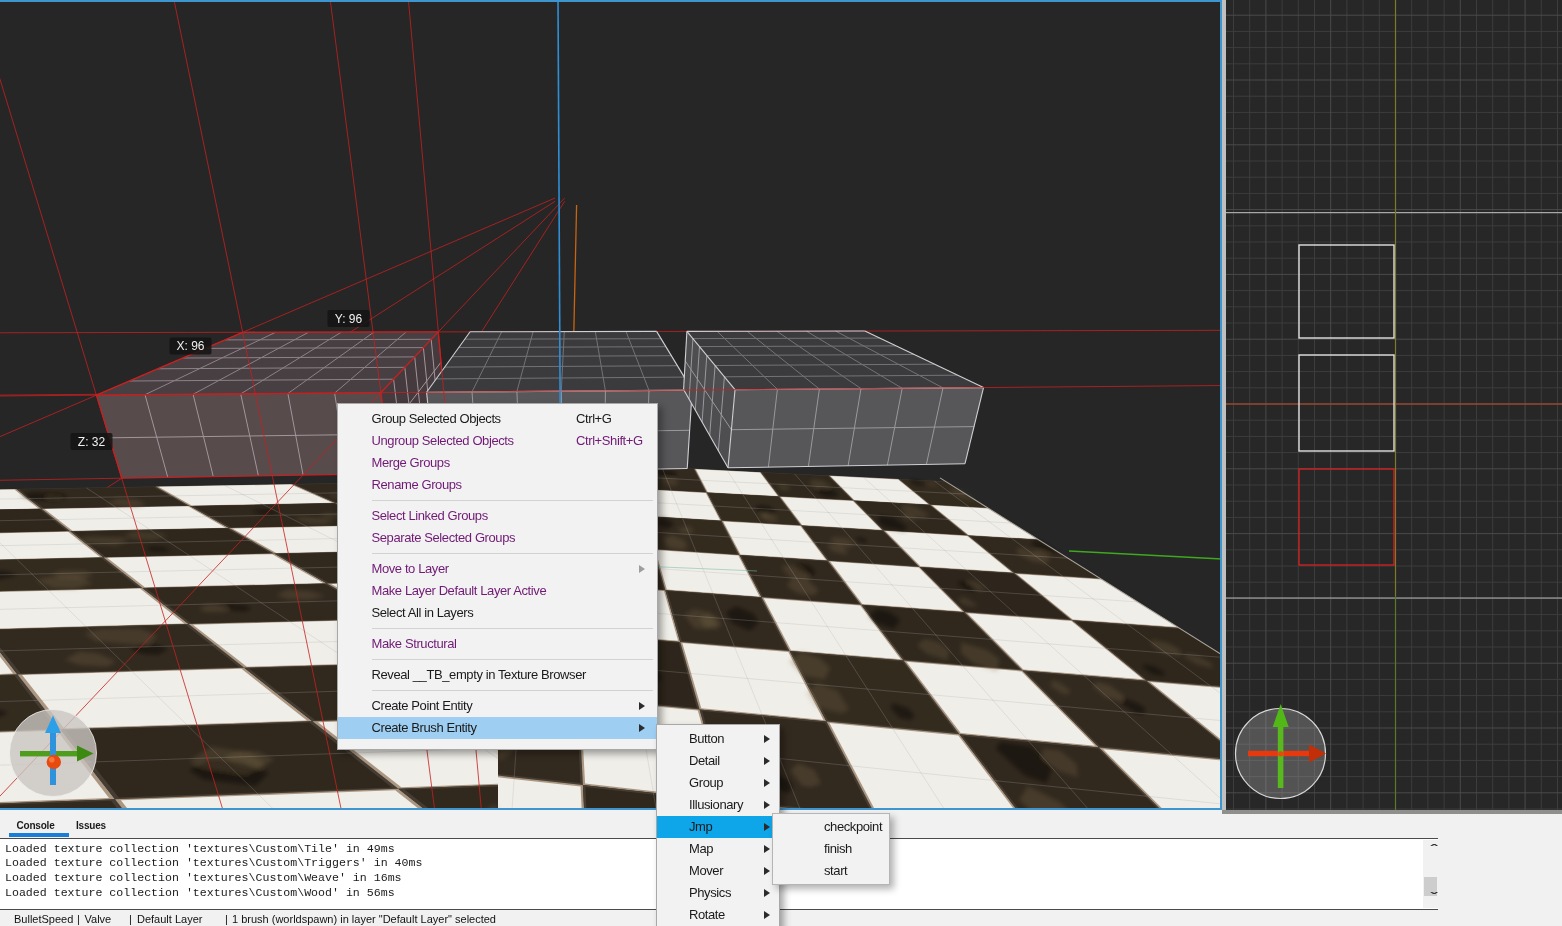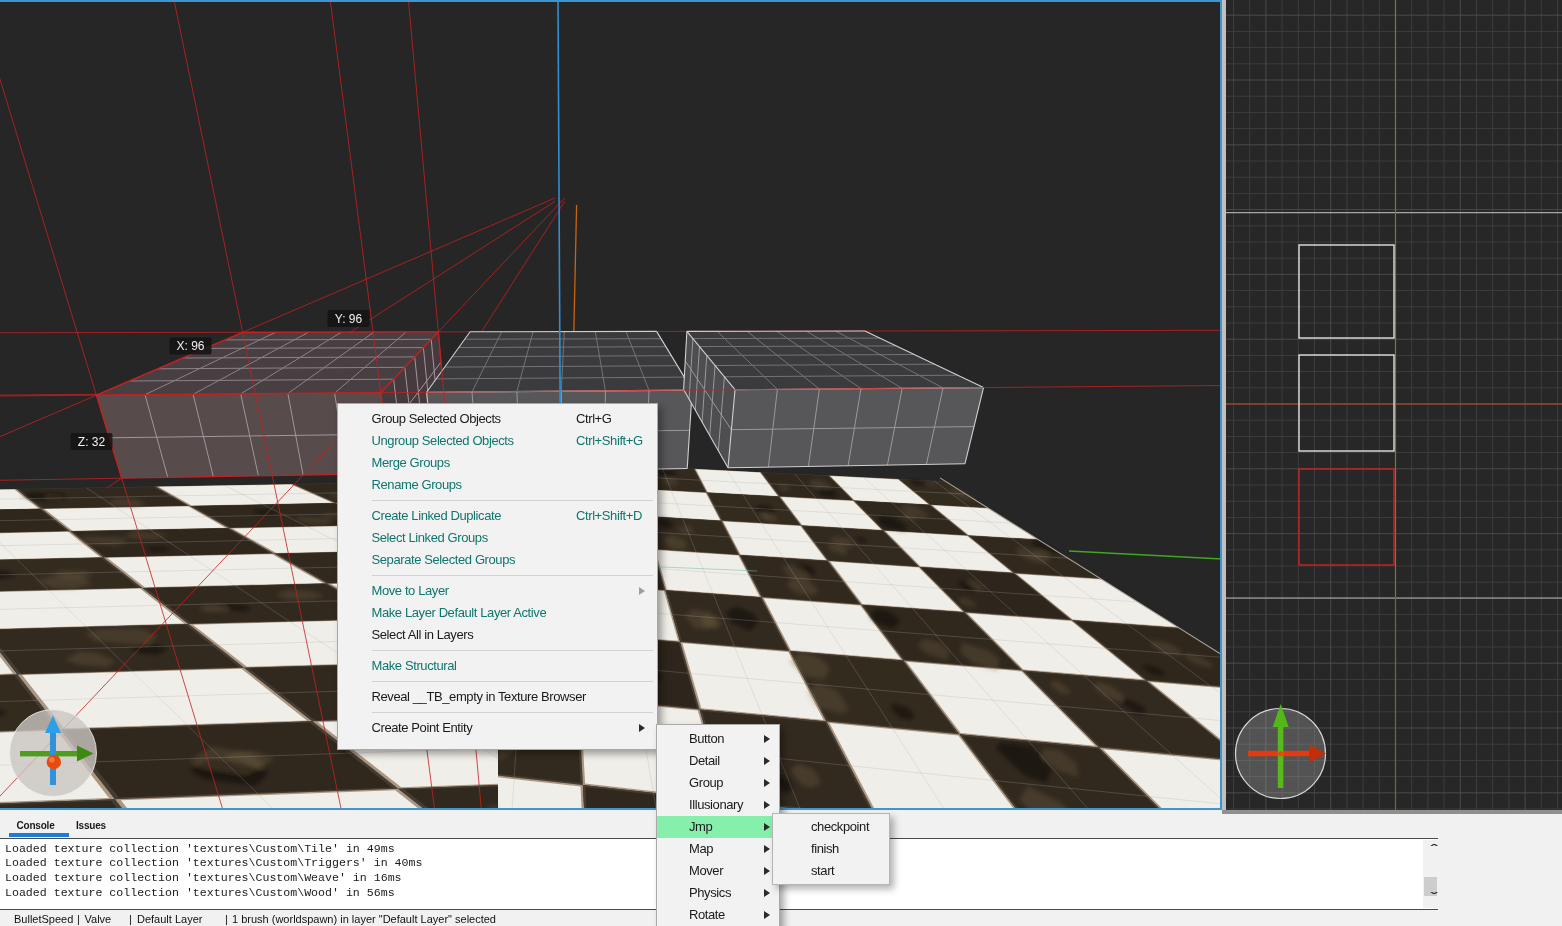--- a/index.html
+++ b/index.html
@@ -13,32 +13,32 @@
 #constext { position:absolute; left:5px; top:2.5px; font-family:"Liberation Mono",monospace; font-size:11.6px; line-height:14.85px; color:#1a1a1a; white-space:pre; }
 #scroll { position:absolute; right:0; top:1px; width:15px; height:68px; background:#f1f1f1; }
 #thumb { position:absolute; right:1px; top:37px; width:13px; height:19px; background:#cdcdcd; }
 .chev { position:absolute; right:2.5px; font-size:12px; color:#333; font-weight:bold; transform:scaleX(1.7); }
 #status { position:absolute; left:0; top:100px; width:1562px; height:30px; background:#f1f1f1; font-size:11px; color:#111;border-radius:7px; }
 #status span { position:absolute; top:3px; white-space:nowrap; }
 #menu1 { position:absolute; left:337px; top:403px; width:321px; background:#f2f2f2; border:1px solid #a8a8a8; box-shadow:4px 4px 7px rgba(0,0,0,0.35); padding:4px 0 10px 0; z-index:10; }
 .mi,.mi2,.mi3 { position:relative; height:22px; line-height:22px; font-size:13px; letter-spacing:-0.4px; color:#1a1a1a; }
 .mi .lbl { position:absolute; left:33.5px; }
 .mi .sc { position:absolute; left:238px; }
-.mi.dis { color:#0f766e; }
+.mi.dis { color:#701a75; }
 .mi.hl { background:#9ecff2; }
 .msep { height:9px; position:relative; }
 .msep:after { content:""; position:absolute; left:34px; right:4px; top:4px; border-top:1px solid #d2d2d2; }
 .arr { position:absolute; right:12px; top:6.5px; width:0; height:0; border-left:6.5px solid #2b2b2b; border-top:4.5px solid transparent; border-bottom:4.5px solid transparent; }
 .mi.dis .arr { border-left-color:#9d9d9d; }
 #menu2 { position:absolute; left:656px; top:724px; width:124px; background:#f2f2f2; border:1px solid #a8a8a8; box-shadow:4px 4px 7px rgba(0,0,0,0.35); padding:3px 0; z-index:11; }
 .mi2 span:first-child { position:absolute; left:32px; }
-.mi2.hl2 { background:#86efac; }
+.mi2.hl2 { background:#0ea5e9; }
 .mi2 .arr { right:9px; }
 #menu3 { position:absolute; left:772px; top:813px; width:118px; background:#f2f2f2; border:1px solid #b5b5b5; box-shadow:4px 4px 7px rgba(0,0,0,0.3); padding:2px 0; z-index:12; }
-.mi3 { padding-left:38px; }
+.mi3 { padding-left:51px; }
 </style></head><body>
 <div id="view3d">
     <svg width="1222" height="810" viewBox="0 0 1222 810" xmlns="http://www.w3.org/2000/svg">
       <defs>
         <filter id="blr" x="-30%" y="-30%" width="160%" height="160%">
           <feGaussianBlur stdDeviation="2.2"></feGaussianBlur>
         </filter>
       </defs>
       <rect x="0" y="0" width="1222" height="810" fill="#262626"></rect>
 <line x1="572.5" y1="392" x2="576.6" y2="205" stroke="#c86412" stroke-width="1.3"></line>
@@ -762,24 +762,20 @@
       <span class="sc">Ctrl+Shift+G</span>
     </div>
     <div class="mi dis">
       <span class="lbl">Merge Groups</span>
     </div>
     <div class="mi dis">
       <span class="lbl">Rename Groups</span>
     </div>
     <div class="msep"></div>
     <div class="mi dis">
-      <span class="lbl">Create Linked Duplicate</span>
-      <span class="sc">Ctrl+Shift+D</span>
-    </div>
-    <div class="mi dis">
       <span class="lbl">Select Linked Groups</span>
     </div>
     <div class="mi dis">
       <span class="lbl">Separate Selected Groups</span>
     </div>
     <div class="msep"></div>
     <div class="mi dis">
       <span class="lbl">Move to Layer</span>
       <span class="arr"></span>
     </div>
@@ -793,20 +789,24 @@
     <div class="mi dis">
       <span class="lbl">Make Structural</span>
     </div>
     <div class="msep"></div>
     <div class="mi">
       <span class="lbl">Reveal __TB_empty in Texture Browser</span>
     </div>
     <div class="msep"></div>
     <div class="mi">
       <span class="lbl">Create Point Entity</span>
+      <span class="arr"></span>
+    </div>
+    <div class="mi hl">
+      <span class="lbl">Create Brush Entity</span>
       <span class="arr"></span>
     </div>
   </div>
 <div id="menu2">
     <div class="mi2">
       <span>Button</span>
       <span class="arr"></span>
     </div>
     <div class="mi2">
       <span>Detail</span>

